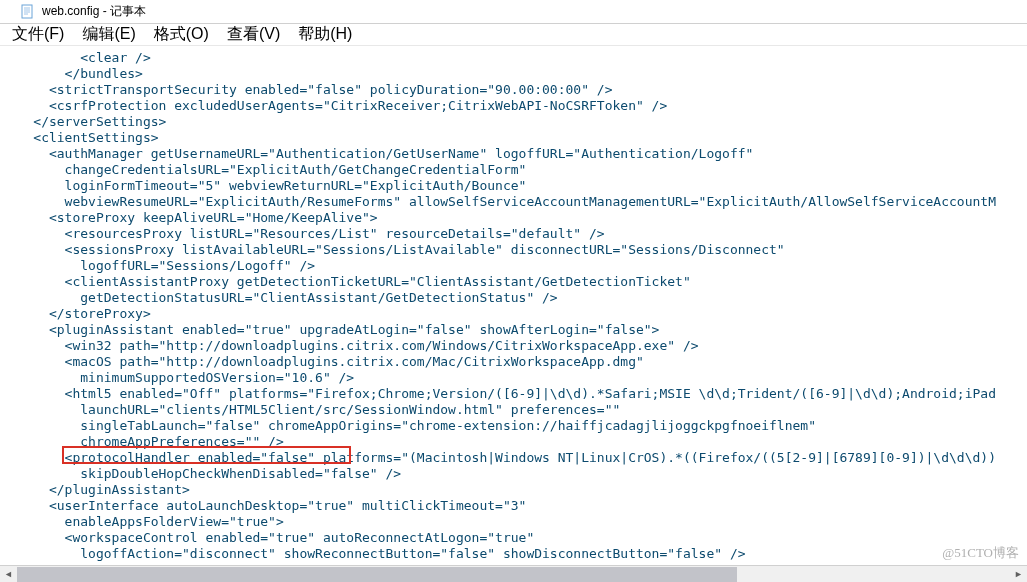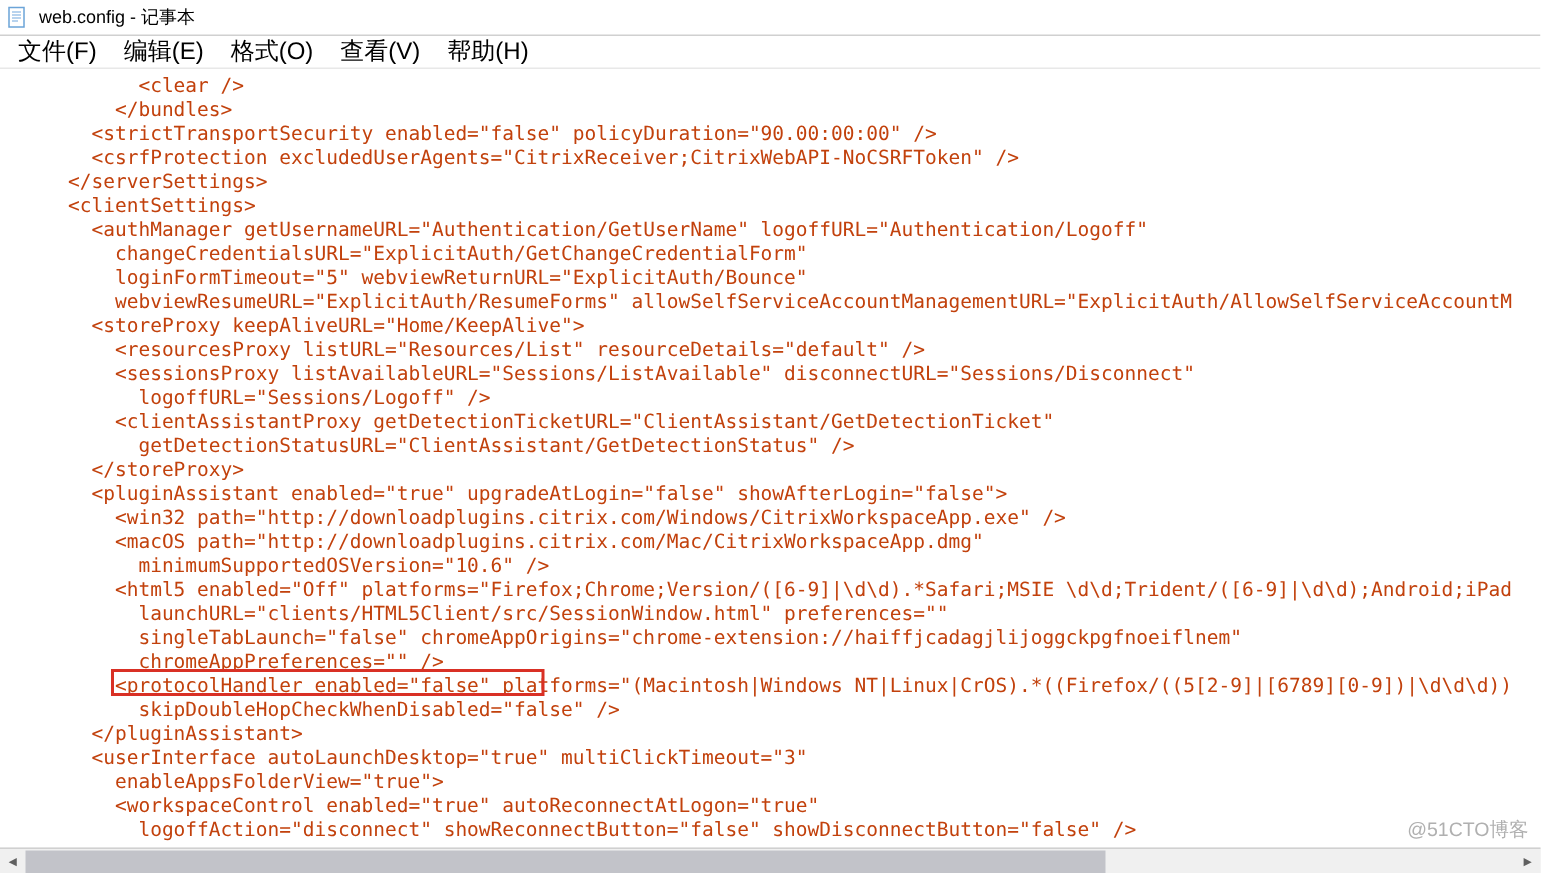--- a/index.html
+++ b/index.html
@@ -10,21 +10,21 @@
       overflow: hidden;
       width: 1027px;
       height: 582px;
     }
     .titlebar {
       height: 24px;
       background: #fff;
       border-bottom: 1px solid #d0d0d0;
       display: flex;
       align-items: center;
-      padding: 2px 4px;
+      padding: 2px 20px;
       gap: 6px;
     }
     .titlebar-icon {
       width: 16px;
       height: 16px;
       display: inline-flex;
       align-items: center;
       justify-content: center;
     }
     .titlebar-text {
@@ -47,23 +47,22 @@
       cursor: default;
     }
     .content-area {
       height: calc(582px - 24px - 22px - 17px);
       overflow: hidden;
       padding: 4px 2px;
       font-family: "SimSun", "NSimSun", monospace;
       font-size: 13px;
       line-height: 16px;
       white-space: pre;
-      color: #c2410c;
+      color: #0c4a6e;
       position: relative;
-      margin-left: 12px;
     }
     .code-line { white-space: pre; }
     .highlight-box {
       position: absolute;
       border: 2px solid #d93025;
       pointer-events: none;
     }
     .scrollbar-h {
       position: absolute;
       bottom: 0;
@@ -100,21 +99,21 @@
       width: 720px;
       background: #c2c3c9;
       border-radius: 0;
     }
     .watermark {
       position: absolute;
       right: 8px;
       bottom: 20px;
       font-size: 13px;
       color: #b0b0b0;
-      font-family: Liberation Sans, sans-serif;
+      font-family: Liberation Serif, serif;
       pointer-events: none;
     }
   </style>
 </head>
 <body>
 
 <div class="titlebar">
   <span class="titlebar-icon">
     <svg width="16" height="16" viewBox="0 0 16 16">
       <rect x="2" y="1" width="10" height="13" fill="#fff" stroke="#6ba4d8" stroke-width="1"></rect>

